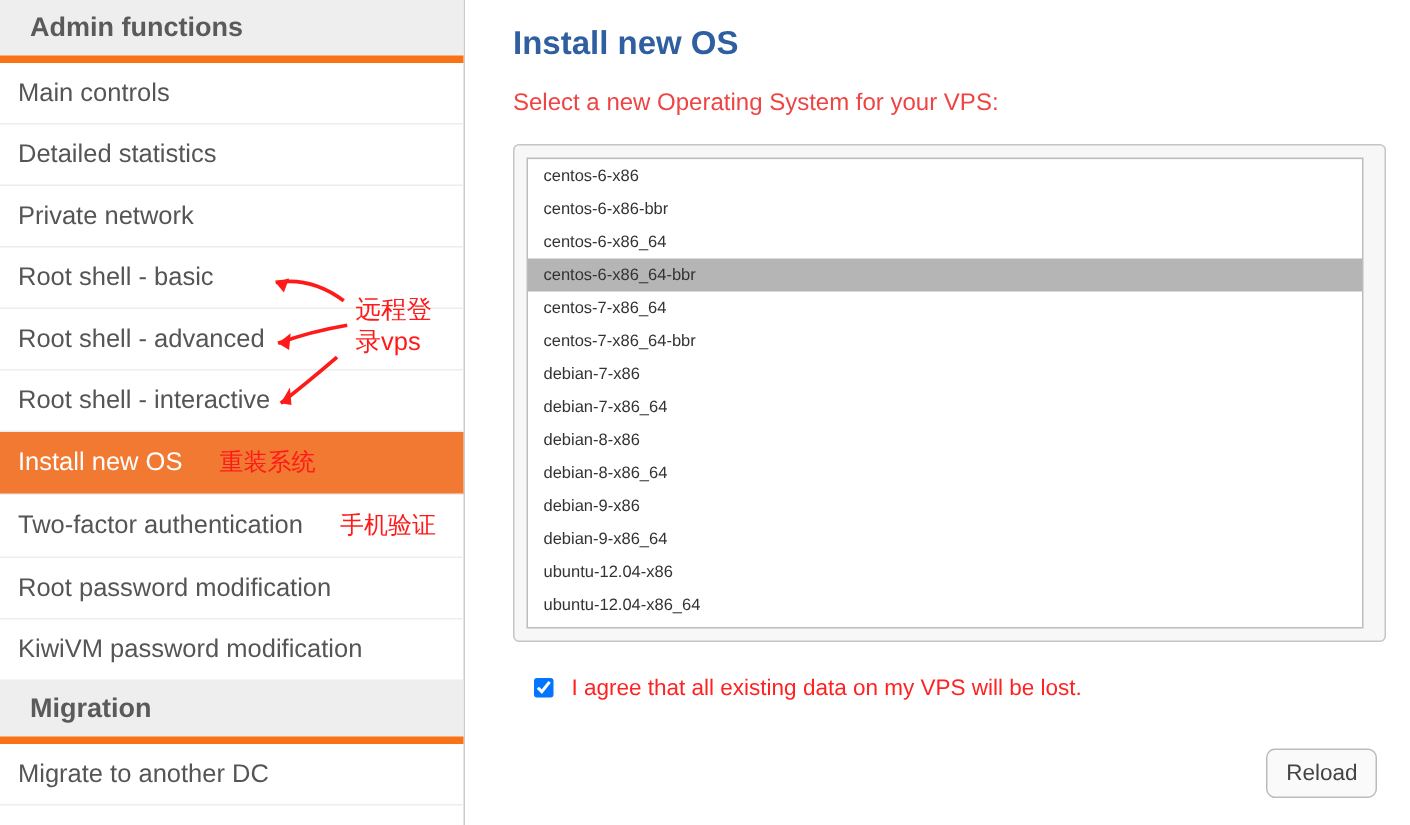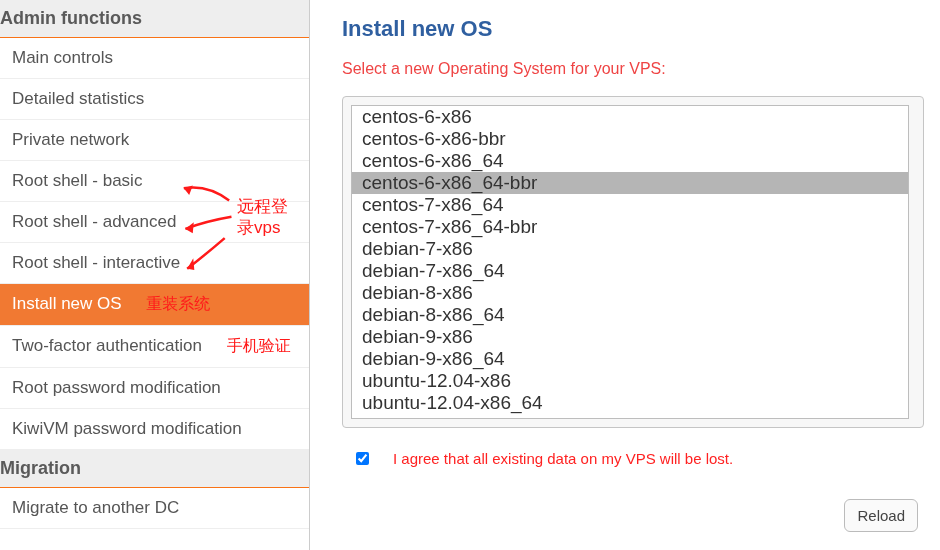--- a/index.html
+++ b/index.html
@@ -13,25 +13,25 @@
       color: #333;
     }
     .sidebar {
       width: 310px;
       background: #fff;
       border-right: 1px solid #ccc;
       position: relative;
     }
     .sidebar-header {
       background: #eeeeee;
-      padding: 8px 0;
+      padding: 8px 20px;
       font-size: 18px;
       font-weight: 600;
       color: #5a5a5a;
-      border-bottom: 1px solid #f97316;
+      border-bottom: 5px solid #f97316;
     }
     .sidebar-item {
       padding: 10px 12px;
       font-size: 17px;
       color: #555;
       cursor: pointer;
       border-bottom: 1px solid #eee;
       position: relative;
     }
     .sidebar-item.active {
@@ -67,37 +67,37 @@
       padding: 8px 0 8px 8px;
       width: 582px;
     }
     .os-list {
       width: 558px;
       height: 314px;
       overflow-y: scroll;
       background: #fff;
       border: 1px solid #bdbdbd;
       font-family: Arial, sans-serif;
-      font-size: 19px;
+      font-size: 11px;
       color: #333;
     }
     .os-list-item {
       padding: 1px 10px;
       line-height: 20px;
       cursor: pointer;
       white-space: nowrap;
     }
     .os-list-item.selected {
       background: #b5b5b5;
     }
     .agree-row {
       padding: 22px 0 0 14px;
       display: flex;
       align-items: center;
-      gap: 24px;
+      gap: 12px;
     }
     .agree-label {
       color: #ff2222;
       font-size: 15px;
     }
     .reload-btn {
       position: absolute;
       bottom: 18px;
       right: 22px;
       padding: 7px 12px;

